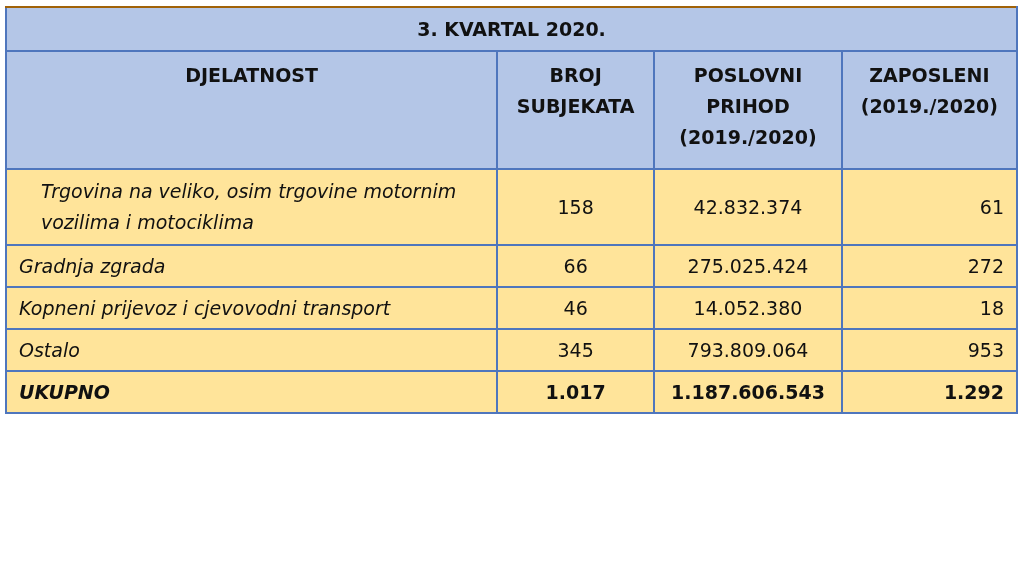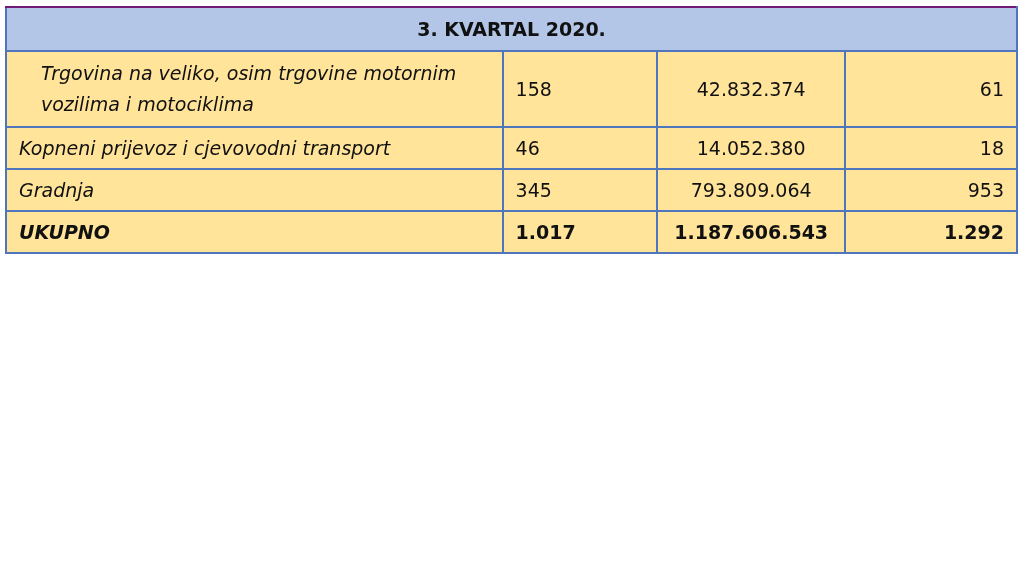--- a/index.html
+++ b/index.html
@@ -16,67 +16,79 @@
       padding: 0 12px;
       font-size: 19px;
       line-height: 30px;
     }
     .title-row th {
       background: #b4c6e7;
       height: 42px;
       text-align: center;
       font-weight: bold;
       font-size: 19px;
-      border-top: 2px solid #701a75;
+      border-top: 2px solid #a16207;
     }
     .head-row th {
       background: #b4c6e7;
       height: 108px;
       vertical-align: top;
       text-align: center;
       font-weight: bold;
       padding-top: 8px;
       line-height: 31px;
     }
     .body-row td { background: #ffe49a; }
     .c1 { width: 464px; text-align: left; font-style: italic; }
-    .c2 { width: 132px; text-align: left; }
+    .c2 { width: 132px; text-align: center; }
     .c3 { width: 162px; text-align: center; }
     .c4 { width: 150px; text-align: right; }
     .h2 { height: 76px; }
     .h1 { height: 42px; }
     .total td { font-weight: bold; }
     .total td.c1 { font-style: italic; }
     .multi { line-height: 31px; padding-top: 4px; padding-bottom: 4px; padding-left: 34px; }
   </style>
 </head>
 <body>
 
 <div class="wrap">
   <table>
     <thead>
       <tr class="title-row">
         <th colspan="4">3. KVARTAL 2020.</th>
       </tr>
+      <tr class="head-row">
+        <th class="c1" style="font-style:normal;text-align:center;">DJELATNOST</th>
+        <th class="c2" style="text-align:center;"><span>BROJ<br>SUBJEKATA</span></th>
+        <th class="c3" style="text-align:center;"><span>POSLOVNI<br>PRIHOD<br>(2019./2020)</span></th>
+        <th class="c4" style="text-align:center;"><span>ZAPOSLENI<br>(2019./2020)</span></th>
+      </tr>
     </thead>
     <tbody>
       <tr class="body-row h2">
         <td class="c1 multi">Trgovina na veliko, osim trgovine motornim vozilima i motociklima</td>
         <td class="c2">158</td>
         <td class="c3">42.832.374</td>
         <td class="c4">61</td>
       </tr>
       <tr class="body-row h1">
+        <td class="c1">Gradnja zgrada</td>
+        <td class="c2">66</td>
+        <td class="c3">275.025.424</td>
+        <td class="c4">272</td>
+      </tr>
+      <tr class="body-row h1">
         <td class="c1">Kopneni prijevoz i cjevovodni transport</td>
         <td class="c2">46</td>
         <td class="c3">14.052.380</td>
         <td class="c4">18</td>
       </tr>
       <tr class="body-row h1">
-        <td class="c1">Gradnja</td>
+        <td class="c1">Ostalo</td>
         <td class="c2">345</td>
         <td class="c3">793.809.064</td>
         <td class="c4">953</td>
       </tr>
       <tr class="body-row h1 total">
         <td class="c1">UKUPNO</td>
         <td class="c2">1.017</td>
         <td class="c3">1.187.606.543</td>
         <td class="c4">1.292</td>
       </tr>

